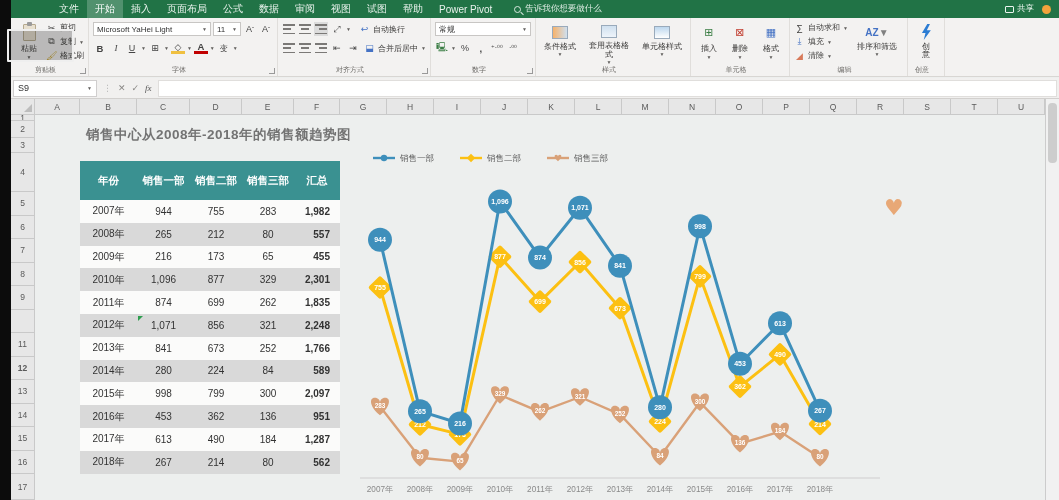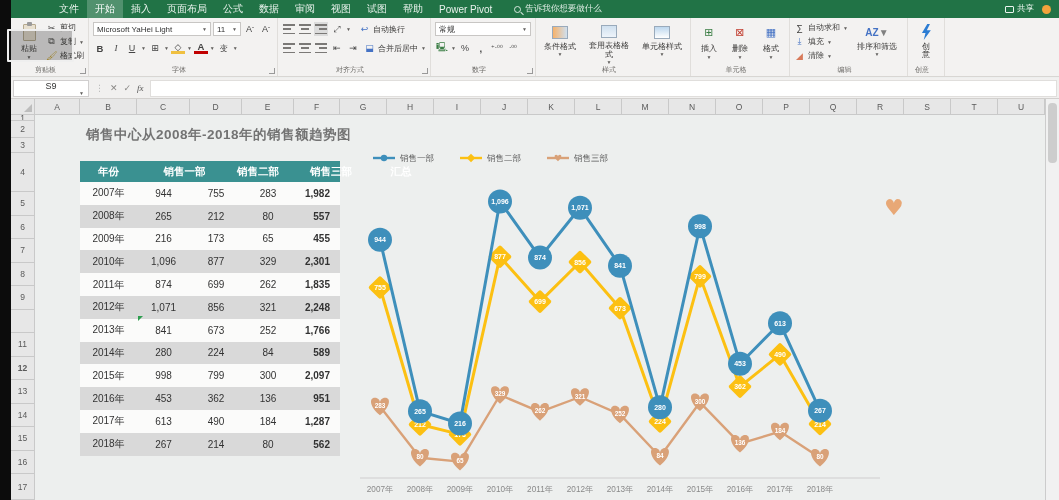--- a/index.html
+++ b/index.html
@@ -42,21 +42,21 @@
   .clipboard-ic::before { content:""; position:absolute; top:-3px; left:3px; width:5px; height:4px; background:#9a9a9a; border-radius:1px; }
   .alg { width:12px; height:10px; display:flex; flex-direction:column; justify-content:space-between; }
   .alg i { display:block; height:1.5px; background:#7b7977; }
   .alg.l i:nth-child(2){ width:70%; } .alg.c i:nth-child(2){ width:70%; margin:0 auto; } .alg.r i:nth-child(2){ width:70%; margin-left:auto; }
   .styleic { width:16px; height:13px; border:1px solid #9ab; background:linear-gradient(#cfe0ef,#eef4fa); }
   .bolt { width:11px; height:16px; }
   .two-line { text-align:center; line-height:1.05; }
 
   
   .fbar { position:absolute; left:11px; top:78px; right:0; height:21px; background:#f1f0ef; border-bottom:1px solid #d2d0ce; display:flex; align-items:center; z-index:15; }
-  .namebox { width:76px; height:17px; background:#fff; border:1px solid #d0cece; margin-left:2px; display:flex; align-items:center; font-size:9px; color:#333; padding:0 4px;flex-direction:column; }
+  .namebox { width:84px; height:17px; background:#fff; border:1px solid #d0cece; margin-left:2px; display:flex; align-items:center; font-size:9px; color:#333; padding:0 4px; }
   .namebox .caret { margin-left:auto; }
   .fbtns { display:flex; align-items:center; gap:6px; padding:0 6px; color:#8a8886; font-size:9px; }
   .fx { font-family:"Liberation Serif",serif; font-style:italic; color:#555; }
   .finput { flex:1; height:17px; background:#fff; border:1px solid #e0dedc; margin-right:2px; }
 
   
   .colheads { position:absolute; left:11px; top:99px; height:16px; right:0; display:flex; background:#e7e7e7; border-bottom:1px solid #c9c9c9; z-index:10; }
   .corner { width:24px; border-right:1px solid #c9c9c9; position:relative; background:#e7e7e7; }
   .corner::after { content:""; position:absolute; right:2px; bottom:2px; border-left:8px solid transparent; border-bottom:8px solid #bdbdbd; }
   .colcell { border-right:1px solid #c9c9c9; font-size:8.5px; color:#5a5a5a; display:flex; align-items:center; justify-content:center; }
@@ -414,21 +414,21 @@
     <div class="rowcell" style="height: 23.5px; font-weight: bold;">12</div>
     <div class="rowcell" style="height: 23.5px;">13</div>
     <div class="rowcell" style="height: 23.5px;">14</div>
     <div class="rowcell" style="height: 23.5px;">15</div>
     <div class="rowcell" style="height: 23.5px;">16</div>
     <div class="rowcell" style="height: 26px;">17</div>
   </div>
 
 <div class="sheet-title">销售中心从2008年-2018年的销售额趋势图</div>
 <div class="dtable" id="dataTable">
-    <div class="trow thead" style="height: 21px; gap: 21px;">
+    <div class="trow thead" style="height: 39px;">
       <div class="cc">年份</div>
       <div class="cc">销售一部</div>
       <div class="cc">销售二部</div>
       <div class="cc">销售三部</div>
       <div class="cc">汇总</div>
     </div>
     <div class="trow main" style="height: 22.8px;">
       <div class="cc">2007年</div>
       <div class="cc">944</div>
       <div class="cc">755</div>

